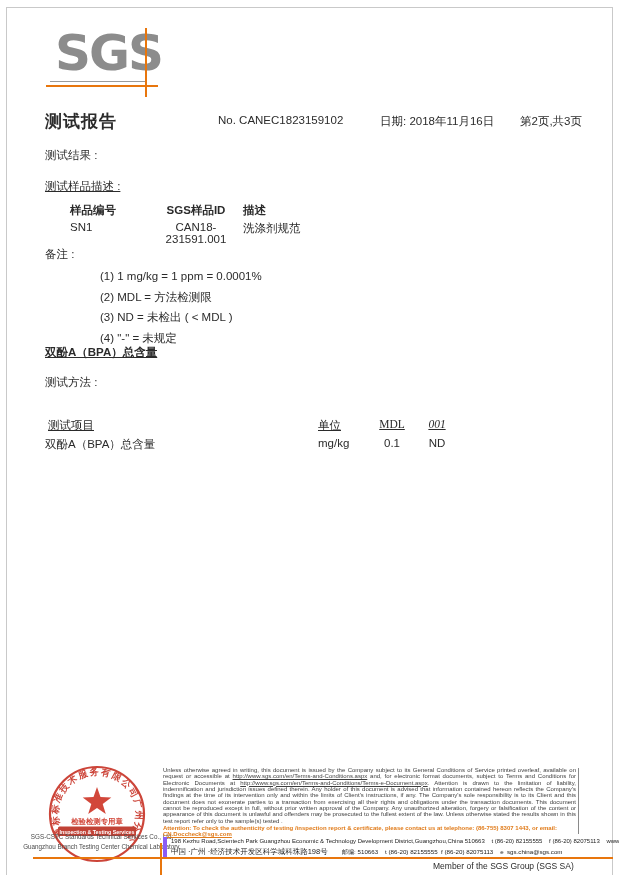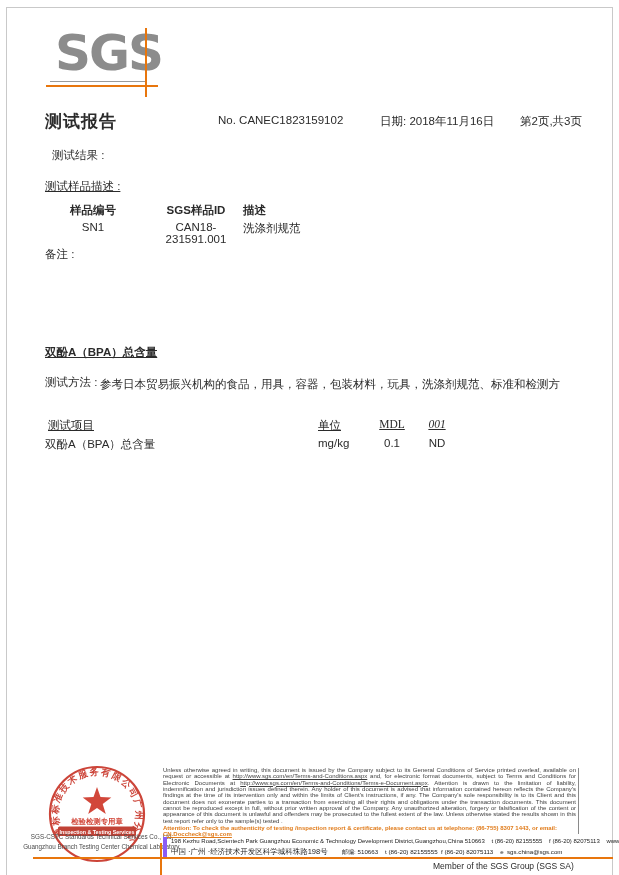--- a/index.html
+++ b/index.html
@@ -17,27 +17,27 @@
   .logo-orange-h { position:absolute; left:1px; top:61px; width:112px; height:2px; background:#e8760d; }
   .logo-orange-v { position:absolute; left:100px; top:4px; width:2px; height:69px; background:#e8760d; }
 
   
   .hdr-title { position:absolute; left:45px; top:110px; font-size:17px; font-weight:bold; letter-spacing:1px; }
   .hdr-no    { position:absolute; left:218px; top:114px; font-size:11.5px; }
   .hdr-date  { position:absolute; left:380px; top:114px; font-size:11.5px; }
   .hdr-page  { position:absolute; left:520px; top:114px; font-size:11.5px; }
 
   .lbl { font-size:11.5px; }
-  .results-label { position:absolute; left:52px; top:148px;text-align:center; }
+  .results-label { position:absolute; left:45px; top:148px;text-align:center; }
   .sample-desc-label { position:absolute; left:45px; top:179px; text-decoration:underline;text-align:center; }
 
   
   .sample-table { position:absolute; left:0; top:203px; width:619px; font-size:11.5px; }
   .sample-row { position:relative; height:18px; }
-  .sc1 { position:absolute; left:56px; width:74px; text-align:center; }
+  .sc1 { position:absolute; left:70px; width:74px; }
   .sc2 { position:absolute; left:148px; width:96px; text-align:center; }
   .sc3 { position:absolute; left:243px; }
   .sample-row.head { font-weight:bold; }
 
   .remarks-label { position:absolute; left:45px; top:247px; }
   .remarks { position:absolute; left:100px; top:266px; font-size:11.5px; line-height:20.5px; }
 
   .bpa-title { position:absolute; left:45px; top:345px; font-size:11.5px; font-weight:bold; text-decoration:underline; }
   .method-label { position:absolute; left:45px; top:375px; }
   .method-text { position:absolute; left:100px; top:375px; width:478px; font-size:11.5px; line-height:19px; }
@@ -106,25 +106,30 @@
       <span class="sc3">描述</span>
     </div>
     <div class="sample-row">
       <span class="sc1">SN1</span>
       <span class="sc2">CAN18-231591.001</span>
       <span class="sc3">洗涤剂规范</span>
     </div>
   </div>
 
   <div class="lbl remarks-label">备注 :</div>
+  <div class="remarks">
+    <div>(1) 1 mg/kg = 1 ppm = 0.0001%</div>
+    <div>(2) MDL = 方法检测限</div>
+    <div>(3) ND = 未检出 ( &lt; MDL )</div>
+    <div>(4) "-" = 未规定</div>
+  </div>
 
   <div class="bpa-title">双酚A（BPA）总含量</div>
   <div class="lbl method-label">测试方法 :</div>
   <div class="method-text">
-    <div>参考日本贸易振兴机构的食品，用具，容器，包装材料，玩具，洗涤剂规范、标准和检测方</div>
   </div>
 
   <div class="result-table">
     <div class="result-row head">
       <span class="rc-item">测试项目</span>
       <span class="rc-unit">单位</span>
       <span class="rc-mdl">MDL</span>
       <span class="rc-001 head-cell">001</span>
     </div>
     <div class="result-row">

